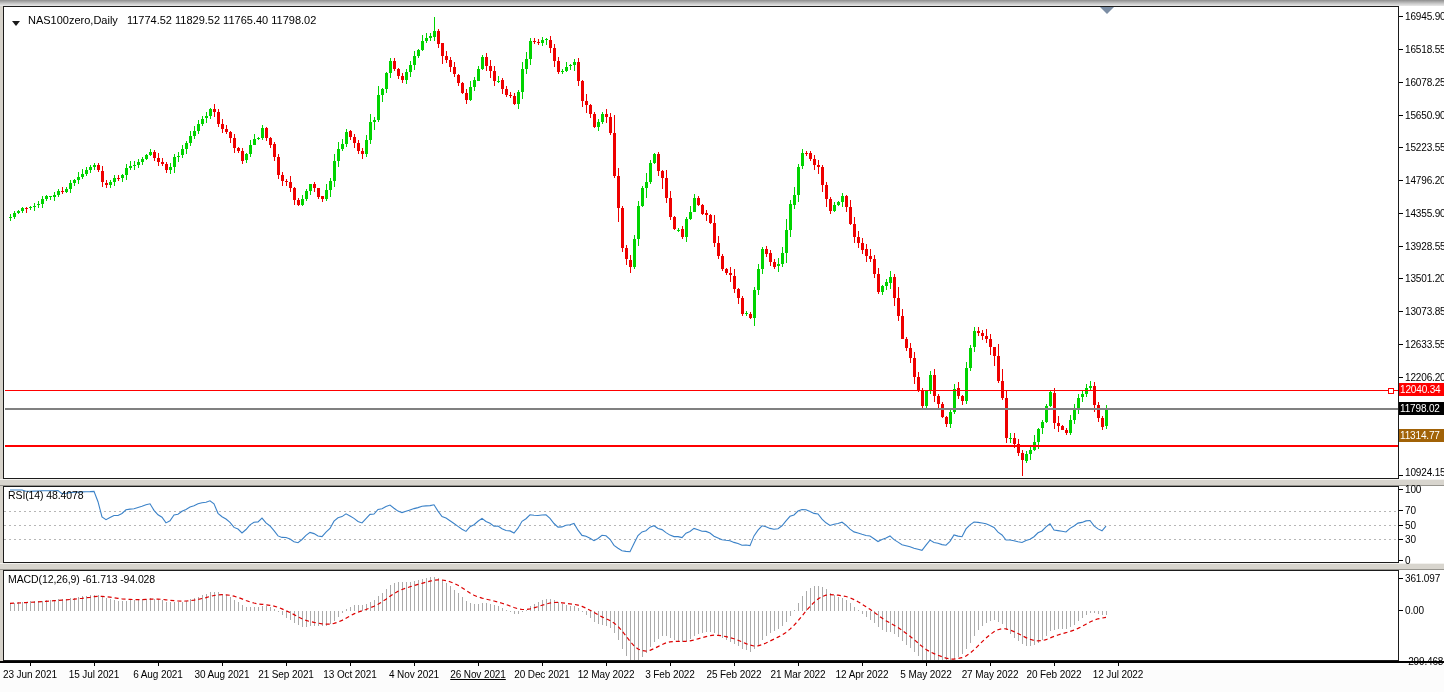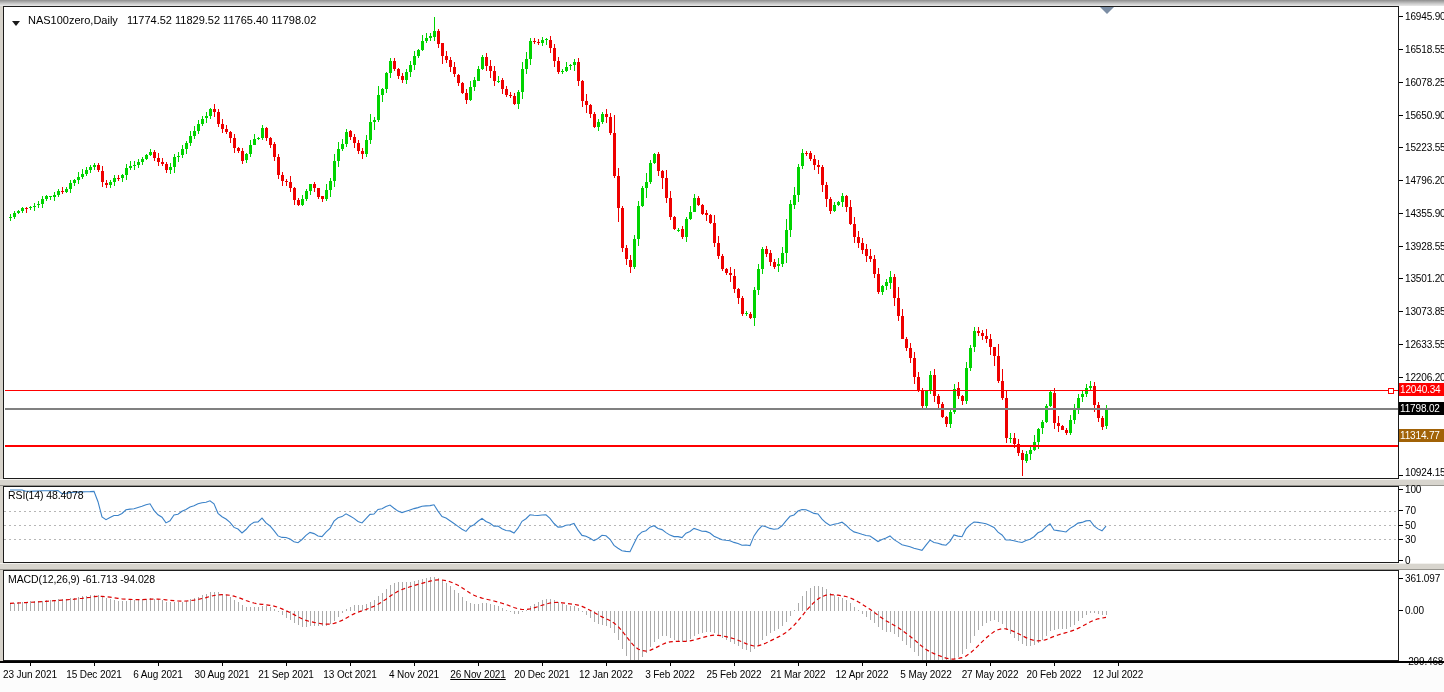--- a/index.html
+++ b/index.html
@@ -901,37 +901,37 @@
         <line x1="1102" y1="40.000974658869396" x2="1102" y2="43.777975771644996" stroke="#ababab" stroke-width="1"></line>
         <polyline points="6,32.3 10,32.2 14,32.0 18,31.8 22,31.6 26,31.3 30,31.1 34,30.9 38,30.6 42,30.3 46,30.0 50,29.7 54,29.4 58,29.1 62,28.9 66,28.5 70,28.2 74,27.7 78,27.3 82,26.8 86,26.3 90,25.7 94,25.4 98,25.4 102,25.7 106,26.2 110,26.8 114,27.3 118,27.8 122,28.2 126,28.4 130,28.6 134,28.6 138,28.6 142,28.4 146,28.2 150,28.1 154,28.1 158,28.3 162,28.8 166,29.3 170,29.7 174,30.0 178,30.1 182,30.0 186,29.7 190,29.2 194,28.4 198,27.5 202,26.6 206,25.5 210,24.5 214,23.9 218,23.7 222,23.8 226,24.3 230,25.2 234,26.4 238,27.9 242,29.5 246,30.9 250,32.0 254,32.9 258,33.3 262,33.8 266,34.3 270,35.1 274,36.3 278,37.9 282,39.7 286,41.5 290,43.6 294,45.8 298,47.8 302,49.4 306,50.5 310,51.4 314,52.1 318,52.8 322,53.1 326,53.1 330,52.4 334,51.1 338,49.4 342,47.2 346,45.0 350,42.9 354,41.1 358,39.8 362,38.5 366,36.9 370,35.3 374,33.2 378,30.9 382,28.2 386,25.3 390,22.6 394,20.3 398,18.5 402,17.1 406,15.8 410,14.6 414,13.4 418,12.3 422,11.2 426,10.2 430,9.3 434,8.9 438,9.0 442,9.6 446,10.7 450,12.3 454,14.3 458,16.7 462,19.4 466,21.9 470,24.2 474,25.9 478,27.1 482,28.1 486,29.0 490,30.0 494,31.0 498,32.2 502,33.5 506,35.0 510,36.5 514,37.8 518,38.5 522,38.5 526,37.9 530,36.8 534,35.6 538,34.3 542,33.1 546,32.0 550,31.5 554,31.4 558,31.8 562,32.3 566,32.8 570,33.3 574,34.1 578,35.4 582,37.1 586,39.2 590,41.5 594,43.8 598,45.9 602,47.7 606,49.5 610,52.0 614,55.4 618,59.9 622,65.0 626,70.3 630,74.8 634,78.0 638,79.6 642,80.1 646,79.4 650,77.6 654,75.6 658,73.6 662,71.9 666,70.9 670,70.4 674,70.3 678,70.4 682,70.3 686,69.9 690,69.0 694,67.8 698,66.7 702,65.6 706,64.7 710,64.2 714,64.3 718,64.8 722,65.7 726,66.6 730,67.8 734,69.2 738,70.9 742,72.6 746,74.1 750,75.0 754,74.9 758,73.7 762,72.0 766,70.0 770,68.1 774,66.1 778,64.0 782,61.4 786,58.1 790,54.3 794,49.9 798,45.0 802,40.0 806,35.5 810,31.4 814,28.1 818,25.6 822,24.2 826,23.7 830,23.8 834,24.2 838,24.7 842,25.5 846,26.8 850,28.6 854,30.7 858,33.1 862,35.7 866,38.3 870,41.1 874,44.2 878,47.1 882,49.8 886,52.0 890,54.2 894,56.5 898,59.3 902,62.2 906,65.2 910,68.5 914,71.9 918,75.4 922,78.5 926,80.7 930,82.6 934,84.2 938,85.7 942,87.1 946,88.0 950,88.1 954,87.5 958,86.7 962,85.0 966,82.3 970,78.8 974,74.9 978,70.9 982,67.1 986,63.7 990,60.7 994,58.7 998,57.6 1002,57.9 1006,59.0 1010,60.6 1014,62.5 1018,64.6 1022,66.6 1026,68.3 1030,69.4 1034,69.9 1038,69.6 1042,68.7 1046,67.0 1050,65.4 1054,64.0 1058,62.7 1062,61.7 1066,60.5 1070,59.1 1074,57.4 1078,55.4 1082,53.2 1086,51.0 1090,49.1 1094,47.8 1098,47.1 1102,46.4 " fill="none" stroke="#dc0000" stroke-width="1.2" stroke-dasharray="4 3" shape-rendering="auto"></polyline>
       </svg>
     <div class="ind-label">MACD(12,26,9) -61.713 -94.028</div>
   </div>
 
   <div class="time-axis" id="timeAxis">
       <div class="date-tick" style="left: 30px;"></div>
       <div class="date-label" style="left: -9px;">23 Jun 2021</div>
       <div class="date-tick" style="left: 94px;"></div>
-      <div class="date-label" style="left: 55px;">15 Dec 2021</div>
+      <div class="date-label" style="left: 55px;">15 Jul 2021</div>
       <div class="date-tick" style="left: 158px;"></div>
       <div class="date-label" style="left: 119px;">6 Aug 2021</div>
       <div class="date-tick" style="left: 222px;"></div>
       <div class="date-label" style="left: 183px;">30 Aug 2021</div>
       <div class="date-tick" style="left: 286px;"></div>
       <div class="date-label" style="left: 247px;">21 Sep 2021</div>
       <div class="date-tick" style="left: 350px;"></div>
       <div class="date-label" style="left: 311px;">13 Oct 2021</div>
       <div class="date-tick" style="left: 414px;"></div>
       <div class="date-label" style="left: 375px;">4 Nov 2021</div>
       <div class="date-tick" style="left: 478px;"></div>
       <div class="date-label" style="left: 439px; text-decoration: underline;">26 Nov 2021</div>
       <div class="date-tick" style="left: 542px;"></div>
       <div class="date-label" style="left: 503px;">20 Dec 2021</div>
       <div class="date-tick" style="left: 606px;"></div>
-      <div class="date-label" style="left: 567px;">12 Jan 2022</div>
+      <div class="date-label" style="left: 567px;">12 May 2022</div>
       <div class="date-tick" style="left: 670px;"></div>
       <div class="date-label" style="left: 631px;">3 Feb 2022</div>
       <div class="date-tick" style="left: 734px;"></div>
       <div class="date-label" style="left: 695px;">25 Feb 2022</div>
       <div class="date-tick" style="left: 798px;"></div>
       <div class="date-label" style="left: 759px;">21 Mar 2022</div>
       <div class="date-tick" style="left: 862px;"></div>
       <div class="date-label" style="left: 823px;">12 Apr 2022</div>
       <div class="date-tick" style="left: 926px;"></div>
       <div class="date-label" style="left: 887px;">5 May 2022</div>

